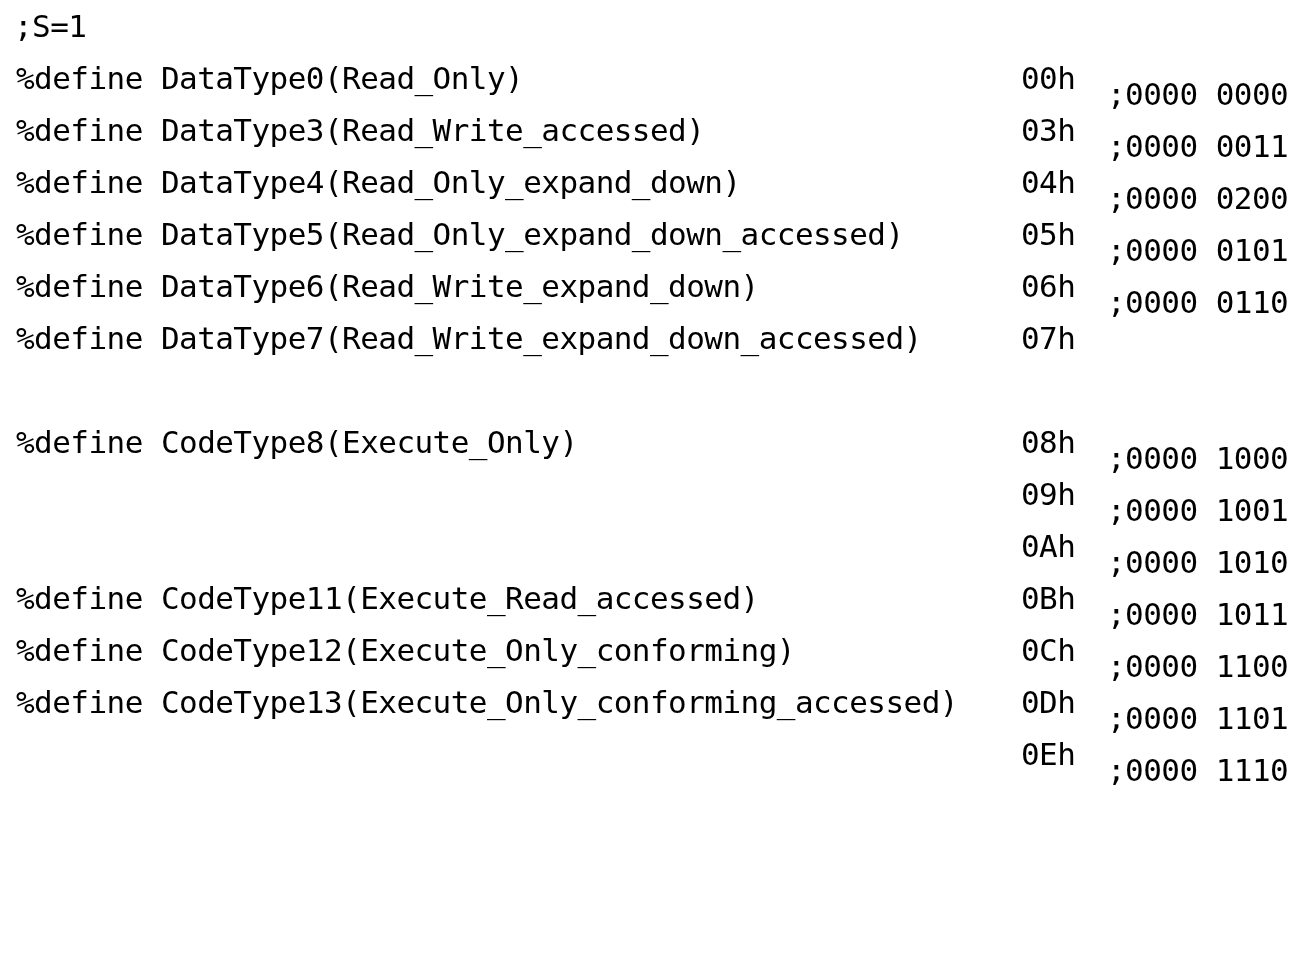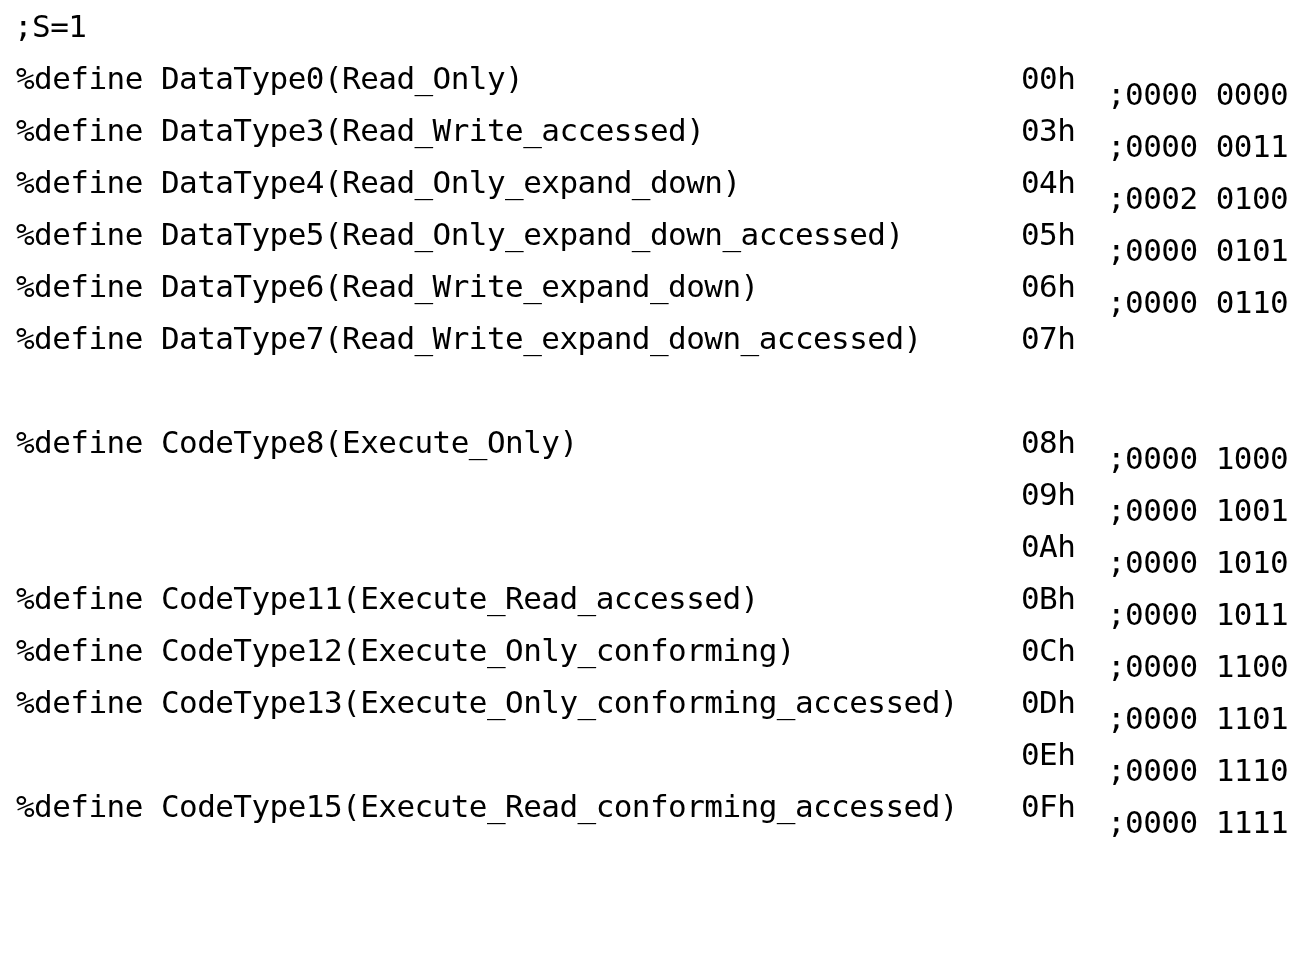--- a/index.html
+++ b/index.html
@@ -70,21 +70,21 @@
 
   <div class="code-line">
     <span class="col-def">%define DataType3(Read_Write_accessed)</span>
     <span class="col-hex">03h</span>
     <span class="col-bin">;0000 0011</span>
   </div>
 
   <div class="code-line">
     <span class="col-def">%define DataType4(Read_Only_expand_down)</span>
     <span class="col-hex">04h</span>
-    <span class="col-bin">;0002 0100</span>
+    <span class="col-bin">;0000 0200</span>
   </div>
 
   <div class="code-line">
     <span class="col-def">%define DataType5(Read_Only_expand_down_accessed)</span>
     <span class="col-hex">05h</span>
     <span class="col-bin">;0000 0101</span>
   </div>
 
   <div class="code-line">
     <span class="col-def">%define DataType6(Read_Write_expand_down)</span>
@@ -131,19 +131,14 @@
     <span class="col-def">%define CodeType13(Execute_Only_conforming_accessed)</span>
     <span class="col-hex">0Dh</span>
     <span class="col-bin">;0000 1101</span>
   </div>
 
   <div class="code-line">
     <span class="col-hex">0Eh</span>
     <span class="col-bin">;0000 1110</span>
   </div>
 
-  <div class="code-line">
-    <span class="col-def">%define CodeType15(Execute_Read_conforming_accessed)</span>
-    <span class="col-hex">0Fh</span>
-    <span class="col-bin">;0000 1111</span>
-  </div>
 
 </div>
 
 </body></html>

